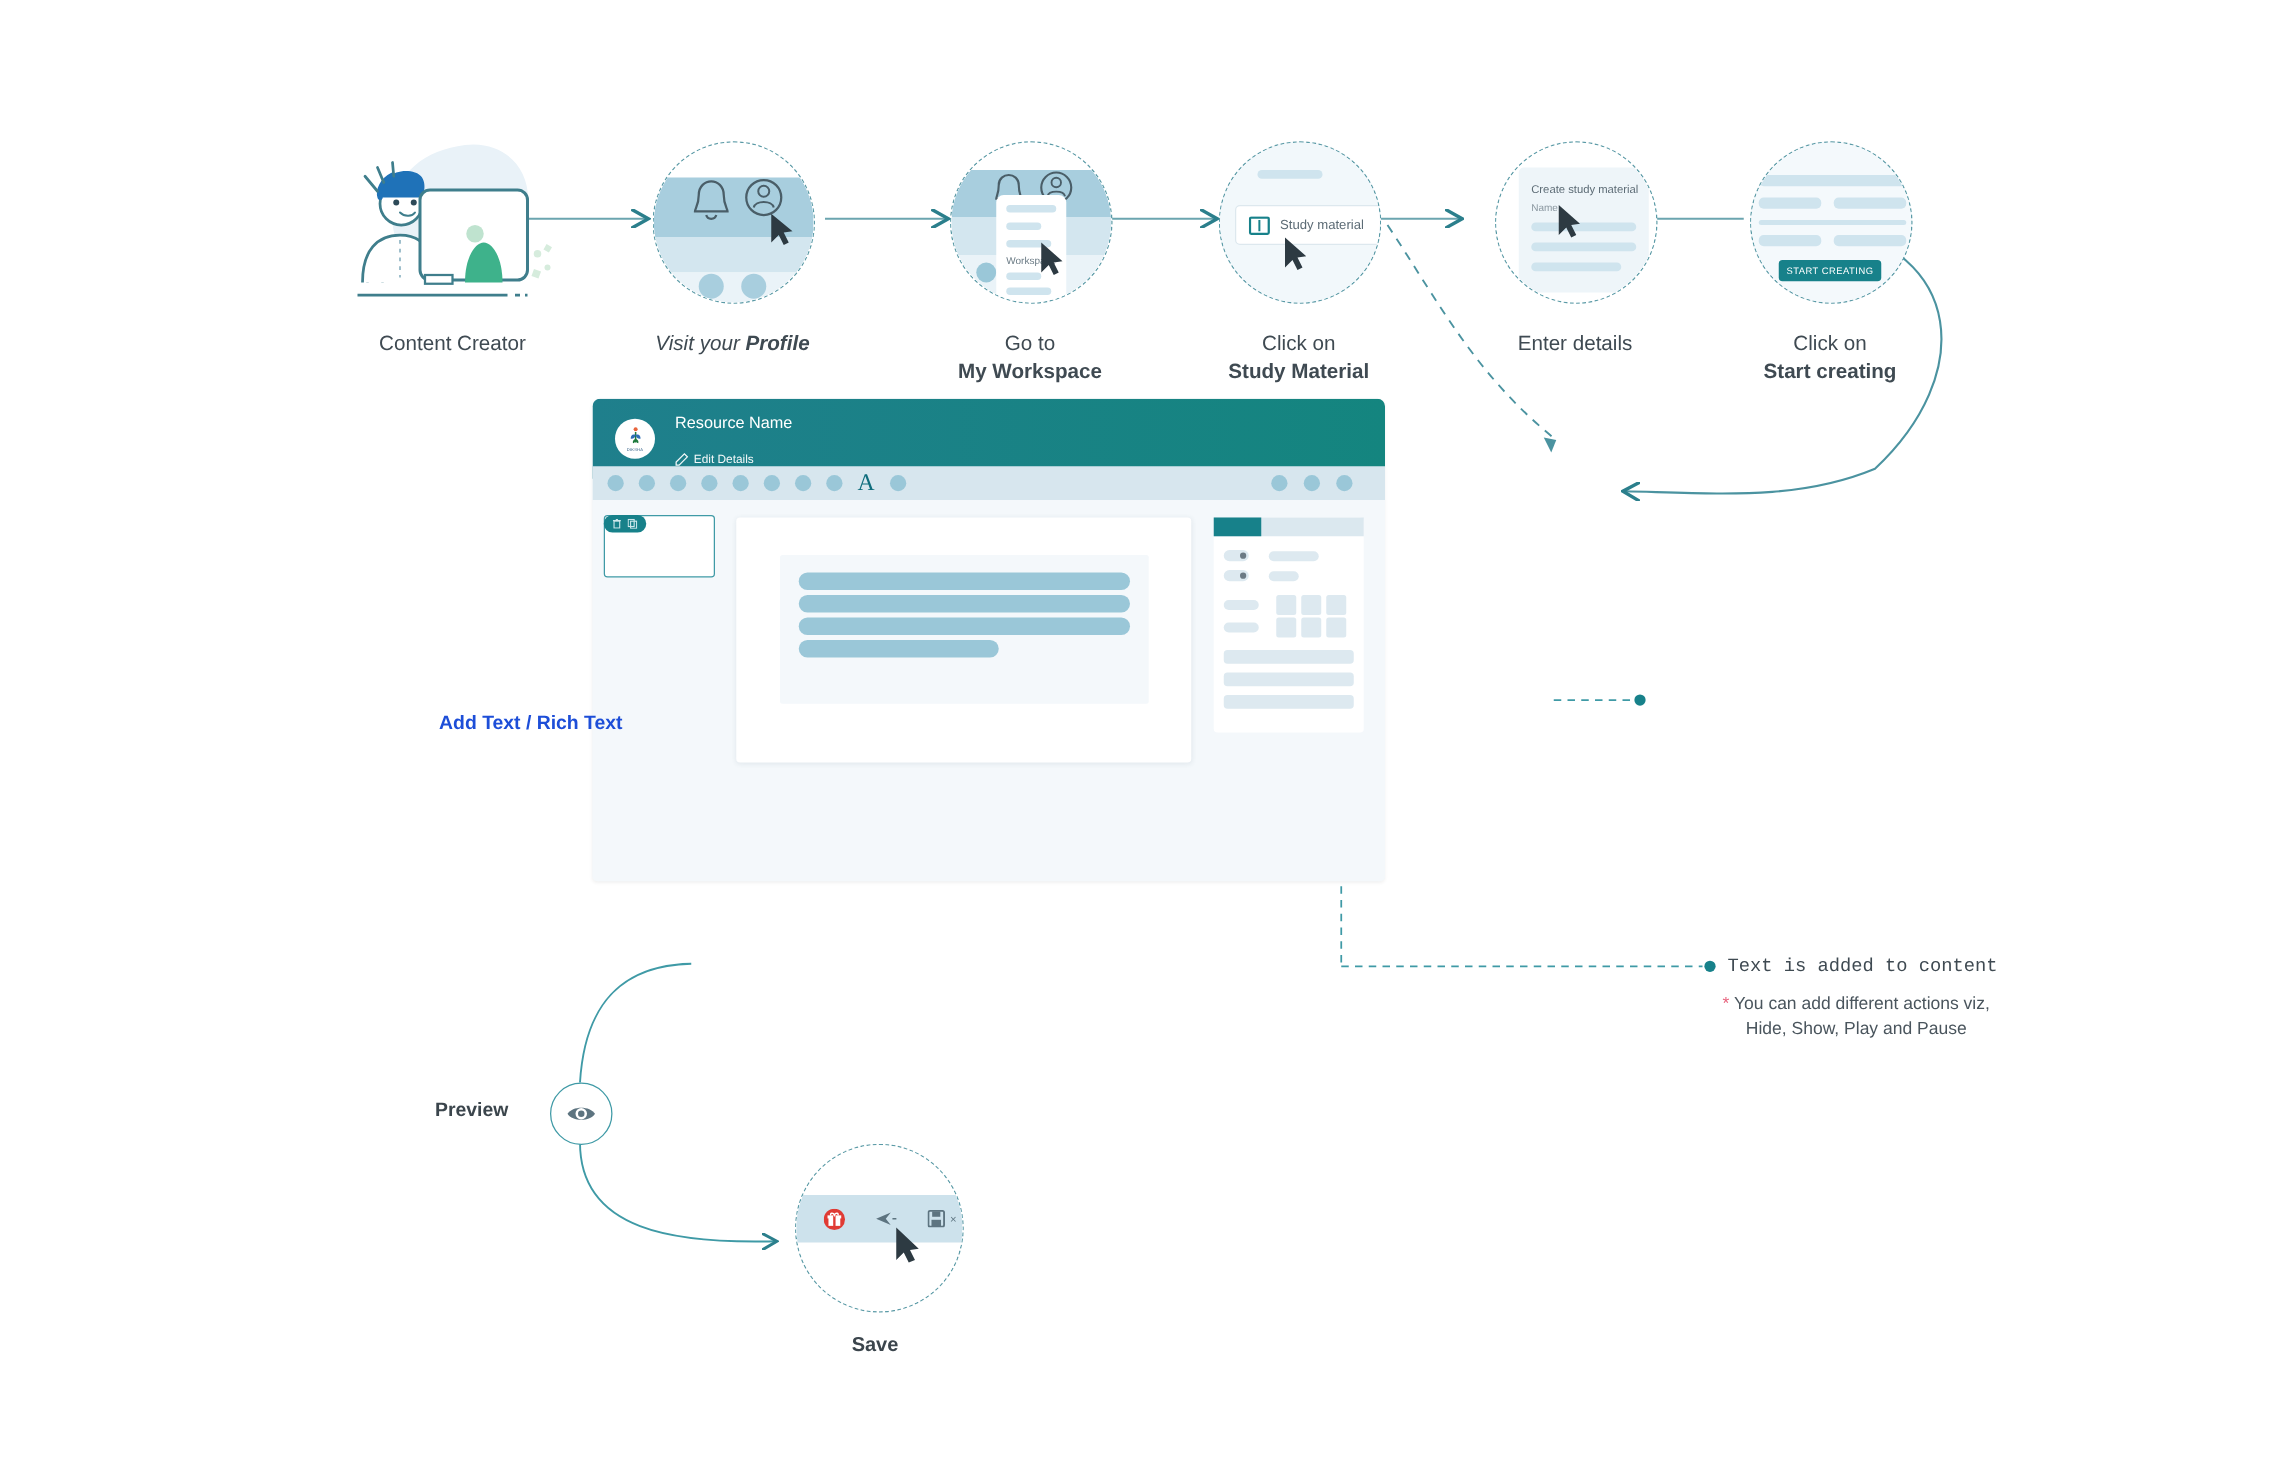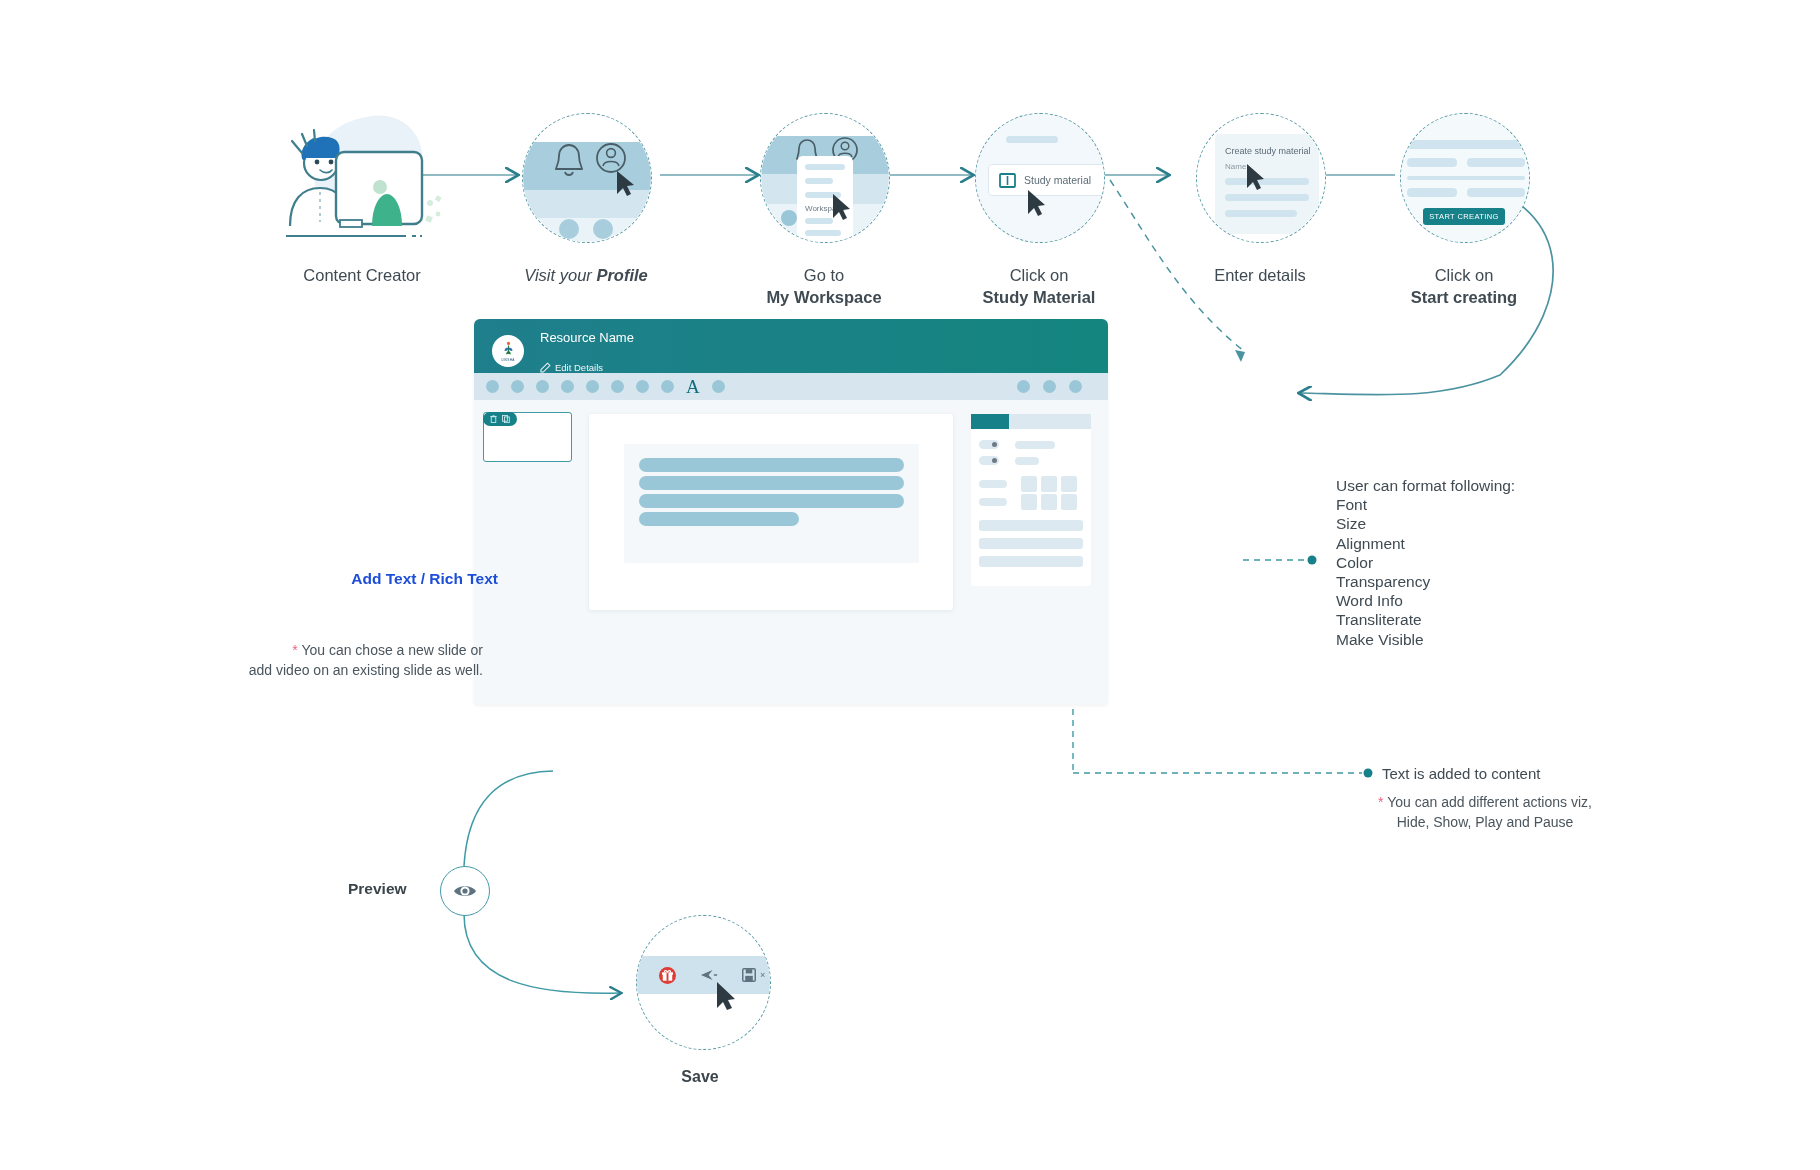--- a/index.html
+++ b/index.html
@@ -385,39 +385,23 @@
         <div class="p-wide" style="top:106px;"></div>
         <div class="p-wide" style="top:124px;"></div>
         <div class="p-wide" style="top:142px;"></div>
       </div>
 
     </div>
   </div>
 
   <div class="ann ann-bold" style="left:328px;top:568px;width:170px;text-align:right;">Add Text / Rich Text</div>
 
-  <div class="ann ann-note" style="left:228px;top:640px;width:255px;text-align:right;">
-    <span class="star">*</span>
-    <span>You can chose a new slide or</span><br>
-    <span>add video on an existing slide as well.</span>
-  </div>
-
-  <div class="fmt-list" style="left:1336px;top:476px;">
-    <div>User can format following:</div>
-    <div>Font</div>
-    <div>Size</div>
-    <div>Alignment</div>
-    <div>Color</div>
-    <div>Transparency</div>
-    <div>Word Info</div>
-    <div>Transliterate</div>
-    <div>Make Visible</div>
-  </div>
-
-  <div class="ann" style="left:1382px;top:763px;">Text is added to content</div>
+
+
+  <div class="ann" style="left:1382px;top:763px;font-family:Liberation Mono, monospace;">Text is added to content</div>
 
   <div class="ann ann-note" style="left:1360px;top:792px;width:250px;text-align:center;">
     <span class="star">*</span>
     <span>You can add different actions viz,</span><br>
     <span>Hide, Show, Play and Pause</span>
   </div>
 
   <div class="preview-label">Preview</div>
   <div class="preview-circle">
     <svg width="24" height="16" viewBox="0 0 24 16">

